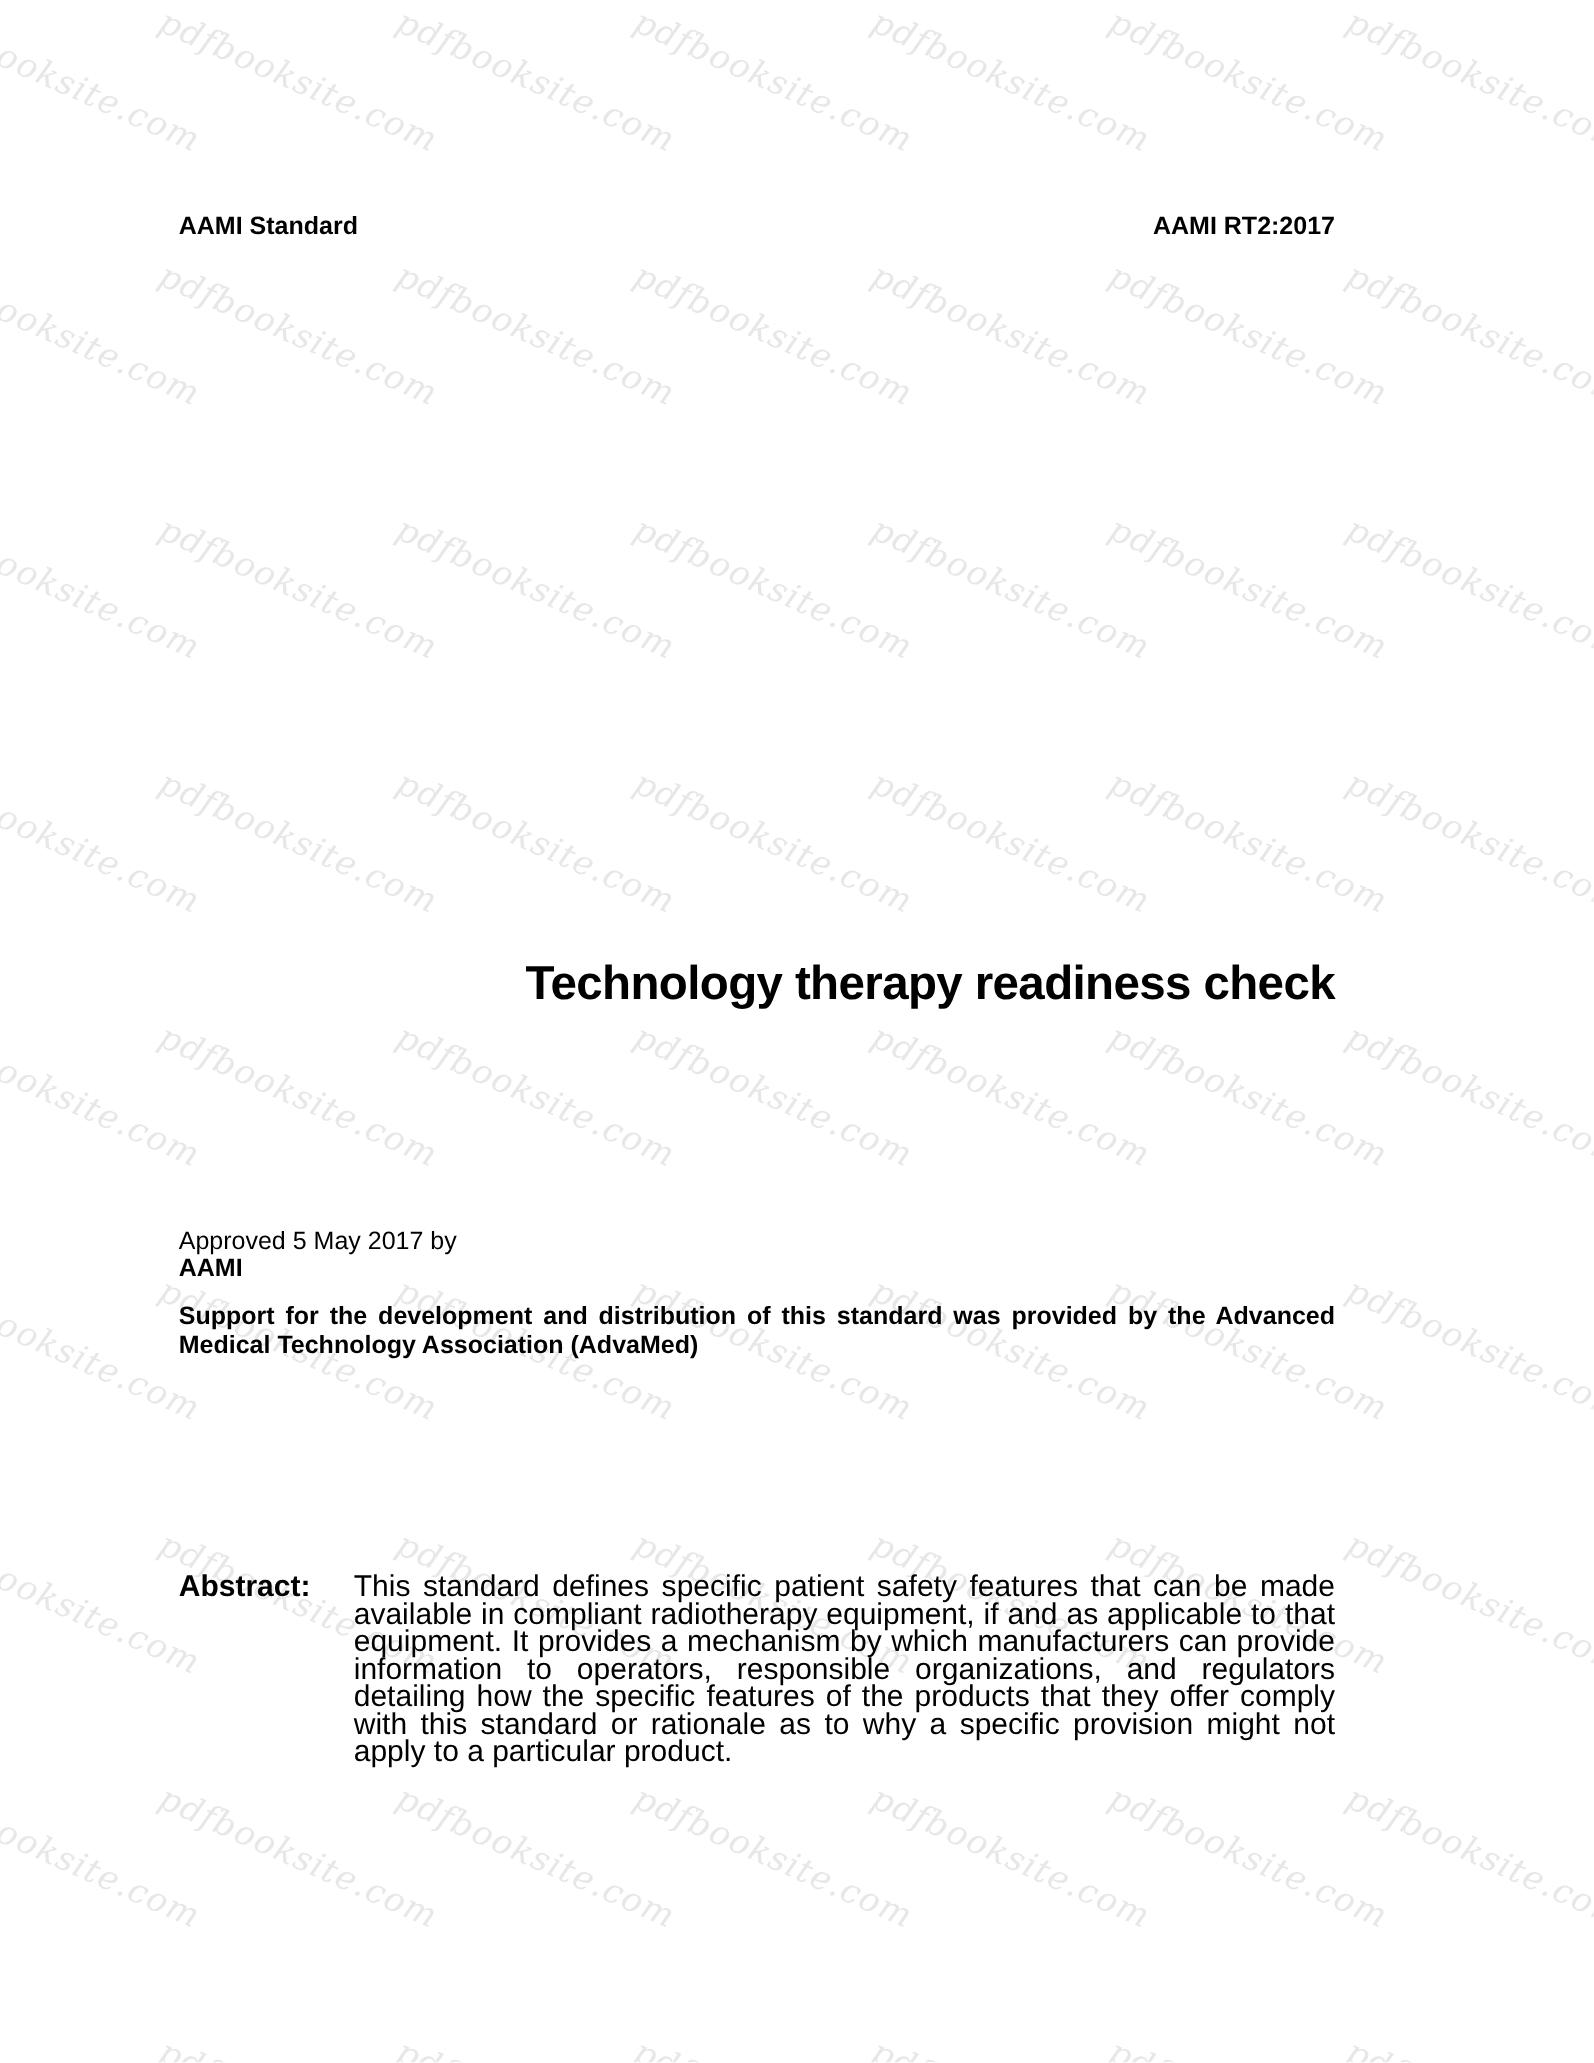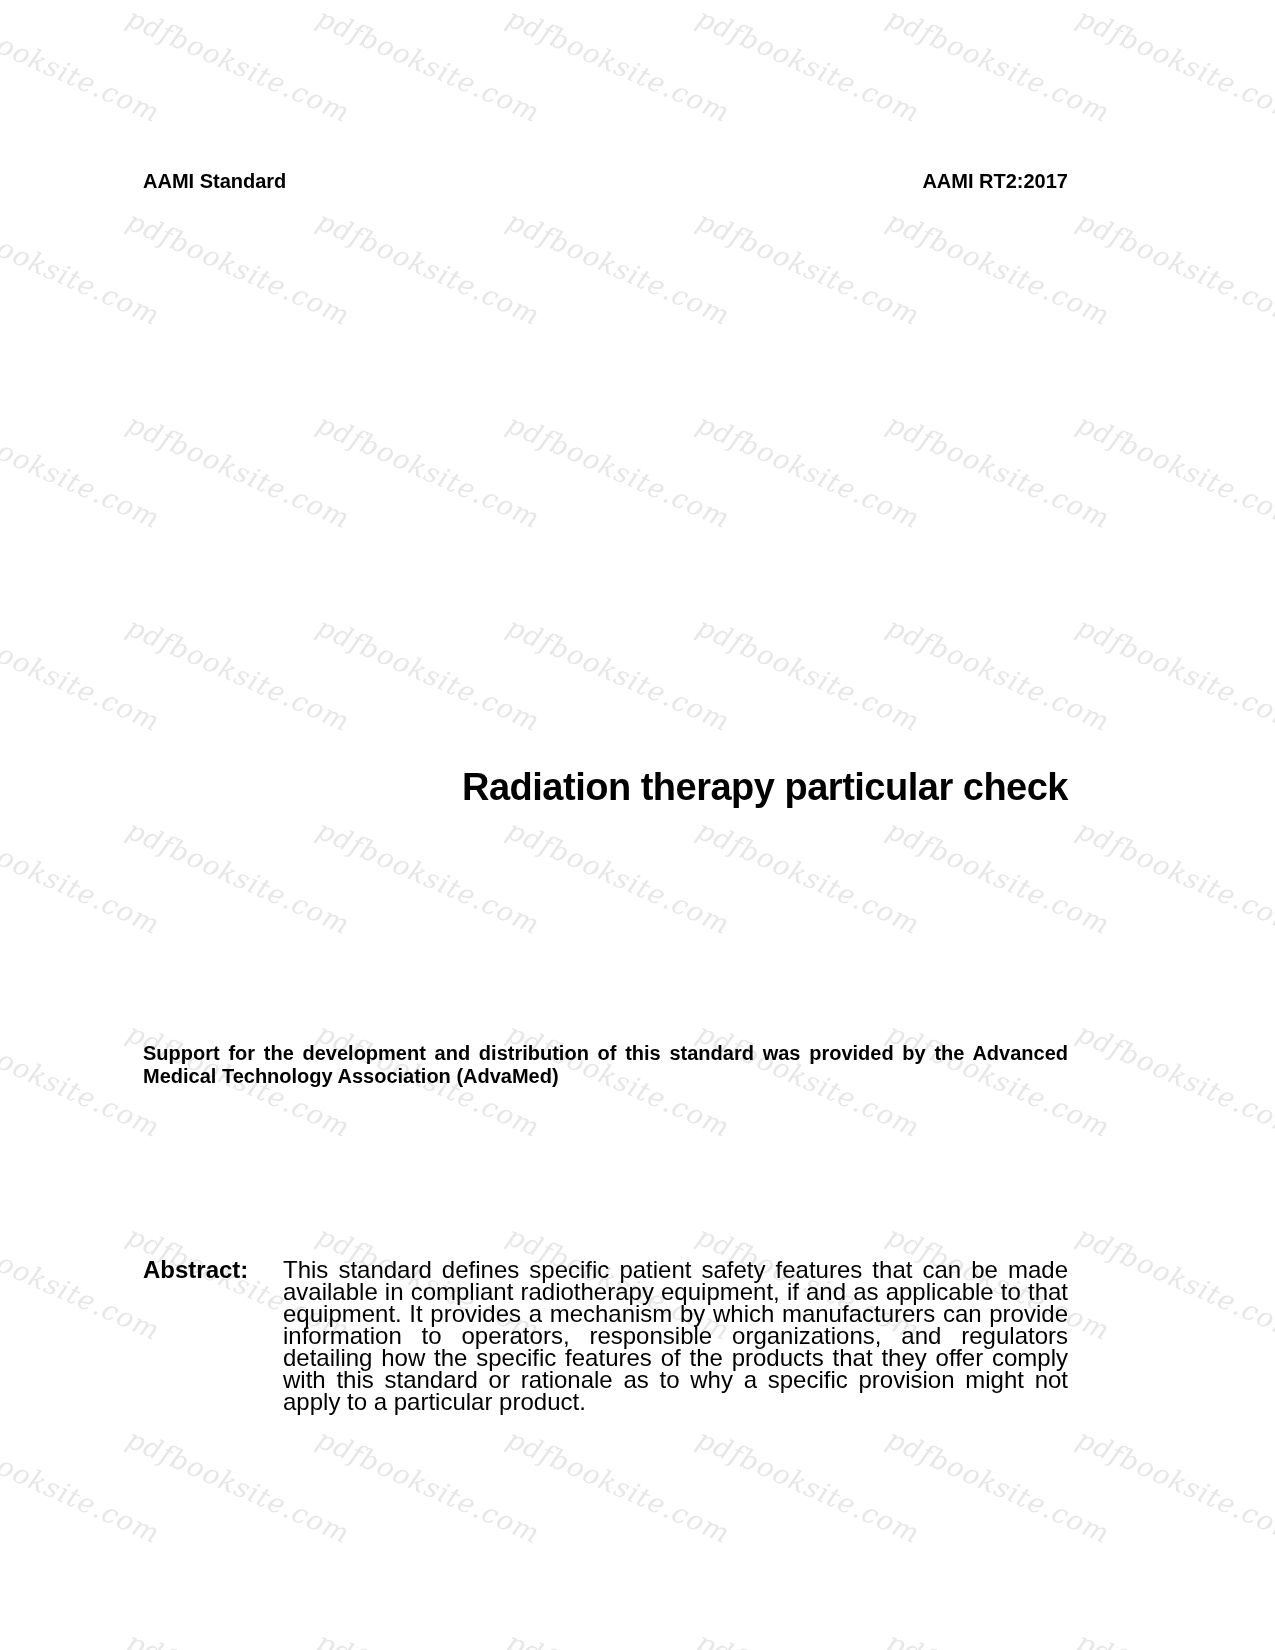--- a/index.html
+++ b/index.html
@@ -157,22 +157,26 @@
       <span class="wm" style="left: 705px; top: 1626px; font-size: 27px; color: rgb(231, 231, 231); transform: rotate(24deg);">pdfbooksite.com</span>
       <span class="wm" style="left: 895px; top: 1626px; font-size: 27px; color: rgb(231, 231, 231); transform: rotate(24deg);">pdfbooksite.com</span>
       <span class="wm" style="left: 1085px; top: 1626px; font-size: 27px; color: rgb(231, 231, 231); transform: rotate(24deg);">pdfbooksite.com</span>
     </div>
 
   <div class="content-block doc-header">
     <span>AAMI Standard</span>
     <span>AAMI RT2:2017</span>
   </div>
 
-  <div class="content-block doc-title">Radiation therapy particular check</div>
+  <div class="content-block doc-title">Technology therapy readiness check</div>
 
+  <div class="content-block approval">
+    <div>Approved 5 May 2017 by</div>
+    <div class="bold-line">AAMI</div>
+  </div>
 
   <div class="content-block support-para">Support for the development and distribution of this standard was provided by the Advanced Medical Technology Association (AdvaMed)</div>
 
   <div class="content-block labelled-row abstract-row">
     <div class="row-label">Abstract:</div>
     <div class="row-text">This standard defines specific patient safety features that can be made available in compliant radiotherapy equipment, if and as applicable to that equipment. It provides a mechanism by which manufacturers can provide information to operators, responsible organizations, and regulators detailing how the specific features of the products that they offer comply with this standard or  rationale as to why a specific provision might not apply to a particular product.</div>
   </div>
 
 
 </div>

